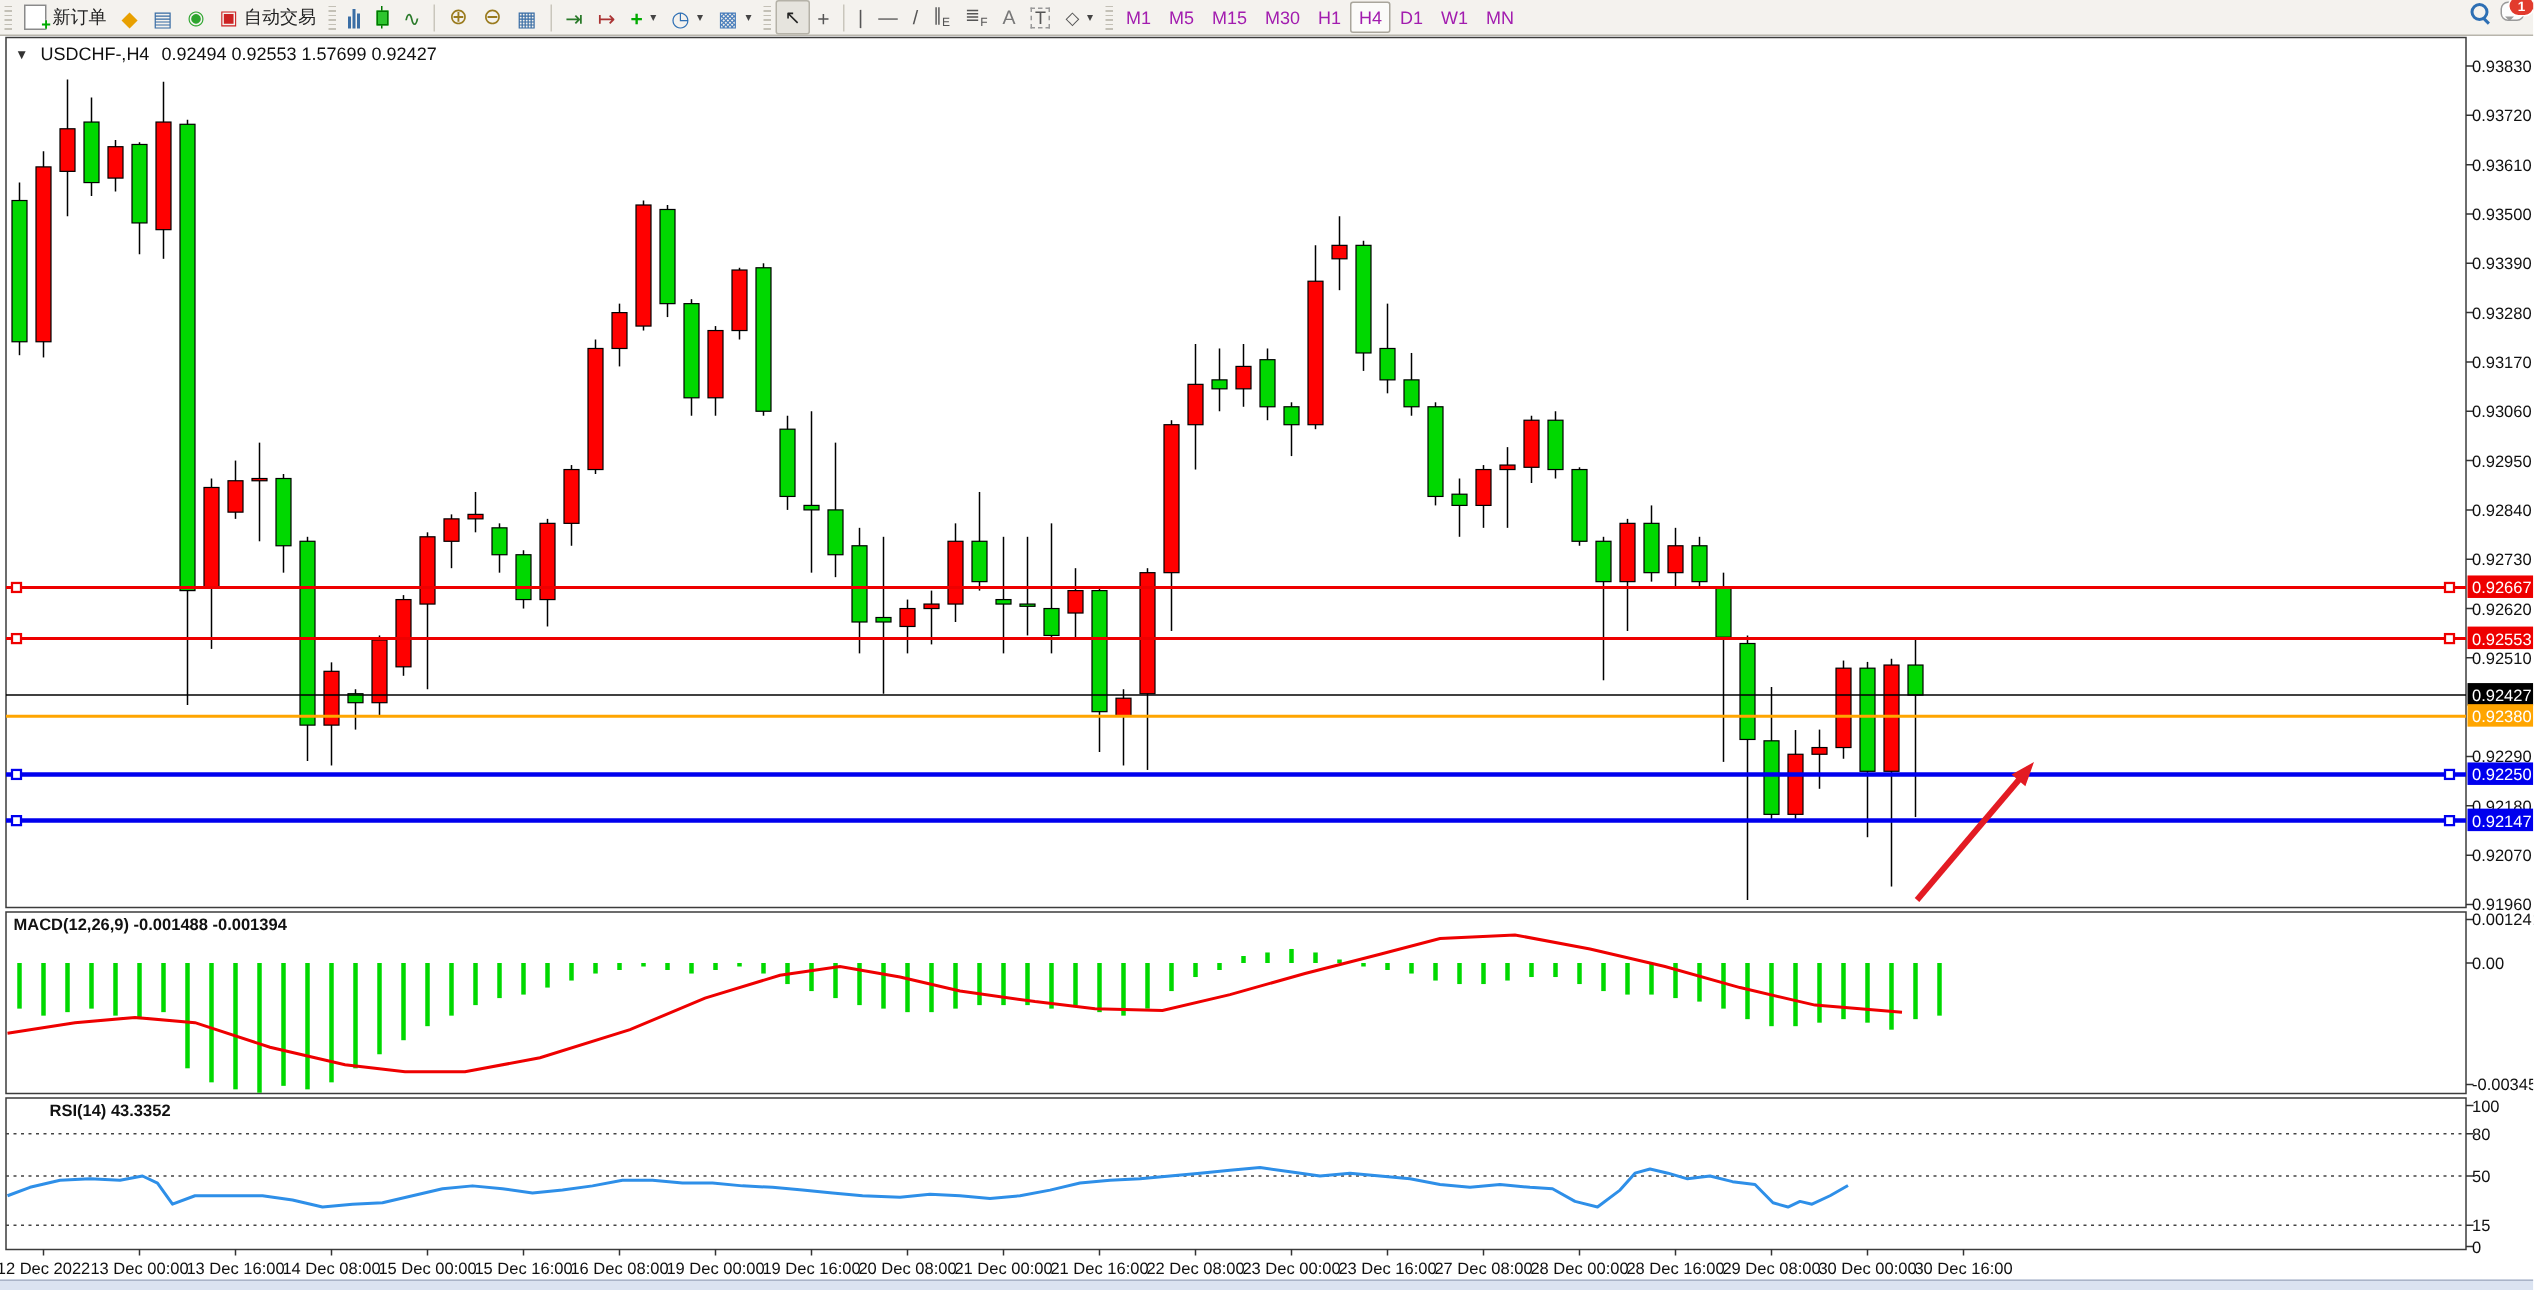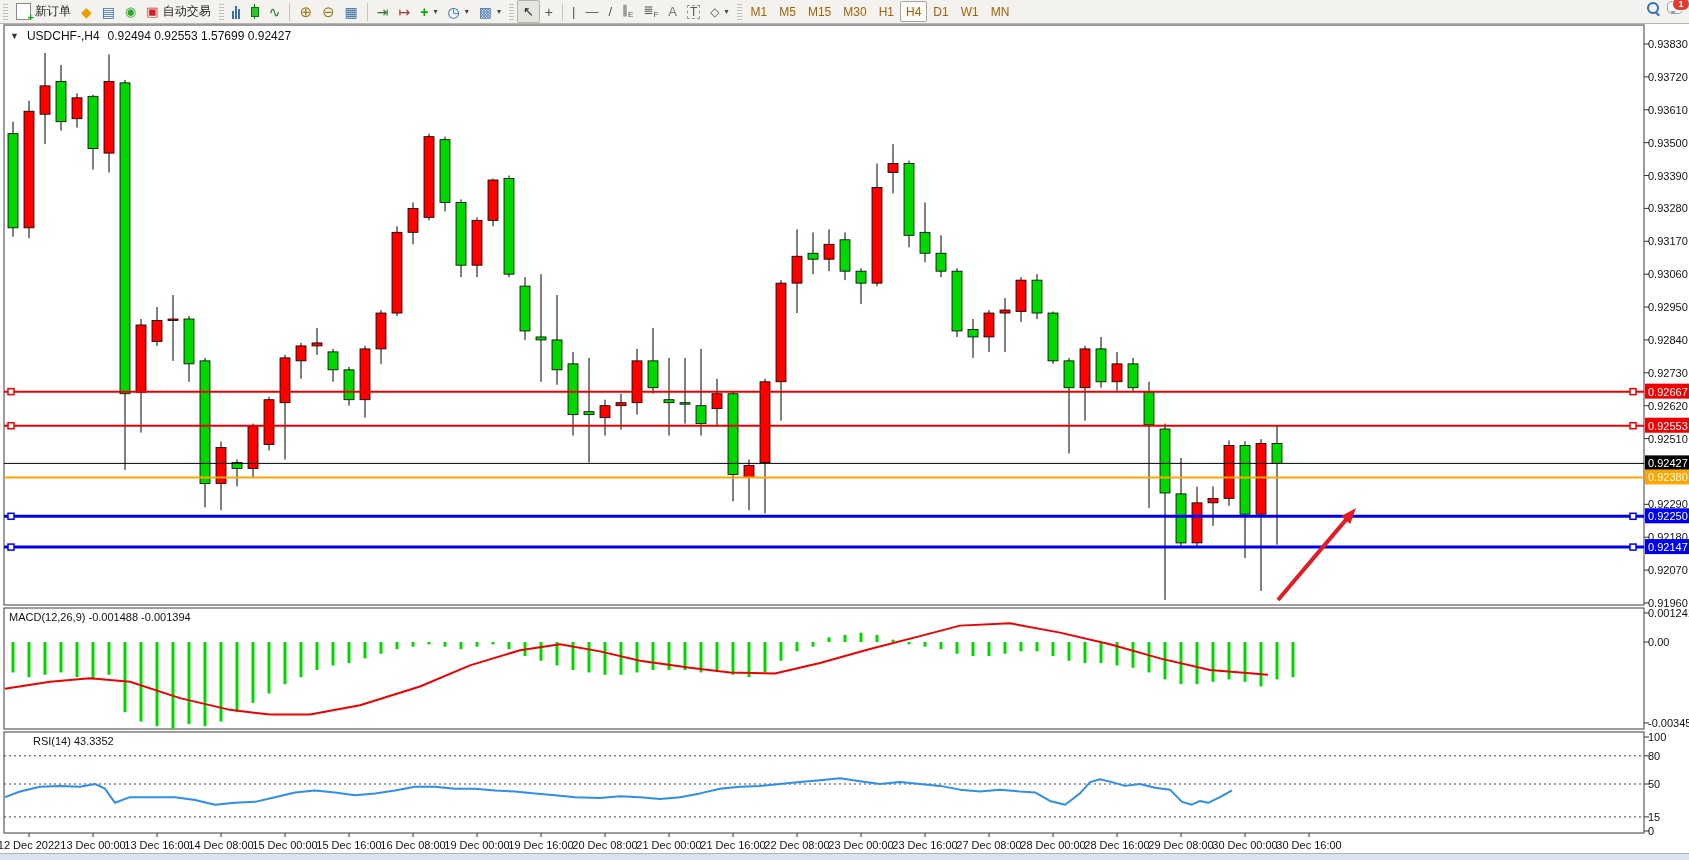--- a/index.html
+++ b/index.html
@@ -12,36 +12,36 @@
   .sep{width:1px;height:18px;background:#c9c6bc;margin:0 4px;}
   .icon{display:inline-block;line-height:1;}
   .caret{font-size:8px;color:#444;margin-left:1px;}
   .doc-icon{position:relative;width:13px;height:15px;background:#fff;border:1px solid #8a8a8a;}
   .doc-icon .plus{position:absolute;right:-4px;bottom:-4px;color:#0a0;font-weight:bold;font-size:11px;text-shadow:0 0 1px #fff;}
   .bars-icon{display:inline-flex;align-items:flex-end;gap:1px;height:14px;}
   .bars-icon i{width:2px;background:#3a6ea5;display:block;}
   .candle-icon{position:relative;width:9px;height:15px;}
   .candle-icon .w{position:absolute;left:4px;top:0;width:1px;height:15px;background:#070;}
   .candle-icon .b{position:absolute;left:1px;top:3px;width:6px;height:8px;background:#2ec52e;border:1px solid #070;}
-  .tf{padding:2px 6px;height:17px;display:inline-flex;align-items:center;border-radius:2px;color:#a16207;}
+  .tf{padding:2px 6px;height:17px;display:inline-flex;align-items:center;border-radius:2px;color:#a21caf;}
   .tf.active{background:#fbfbf9;border:1px solid #a9a69c;padding:1px 5px;}
   #tb-right{position:absolute;right:6px;top:1px;display:flex;align-items:center;gap:8px;}
   .mag{position:relative;width:12px;height:12px;}
   .mag .lens{position:absolute;left:0;top:0;width:8px;height:8px;border:2px solid #2d6fb4;border-radius:50%;}
   .mag .handle{position:absolute;right:-1px;bottom:-1px;width:5px;height:2px;background:#2d6fb4;transform:rotate(45deg);}
   .bubble{position:relative;width:14px;height:11px;border:1px solid #9a9a9a;border-radius:5px;background:#fdfdfd;}
   .bubble:after{content:"";position:absolute;left:2px;bottom:-4px;border:3px solid transparent;border-top-color:#9a9a9a;}
   .badge{position:absolute;right:-7px;top:-4px;min-width:12px;height:12px;border-radius:7px;background:#e23b2e;color:#fff;
     font-size:9px;font-weight:bold;display:flex;align-items:center;justify-content:center;padding:0 2px;border:1px solid #fff;}
   
   #chartwrap{position:absolute;left:0;top:24px;width:1689px;height:831px;background:#fff;}
   #csvg{position:absolute;left:0;top:0;}
   #symbol-line{position:absolute;left:10px;top:5px;font-size:12px;color:#111;display:flex;gap:8px;align-items:center;}
   #symbol-line .dd{font-size:9px;color:#333;}
-  .ind-label{position:absolute;left:9px;font-size:11px;color:#111;}
+  .ind-label{position:absolute;left:9px;font-size:11px;color:#111;font-weight:bold;}
   #macd-label{top:587px;}
   #rsi-label{top:711px;padding-left:24px;}
   #bottom-strip{position:absolute;left:0;top:853px;width:1689px;height:7px;background:#dbe3f1;border-top:1px solid #aab4c8;}
 </style>
 </head>
 <body>
 
 <div id="app">
 
   <div id="toolbar">

